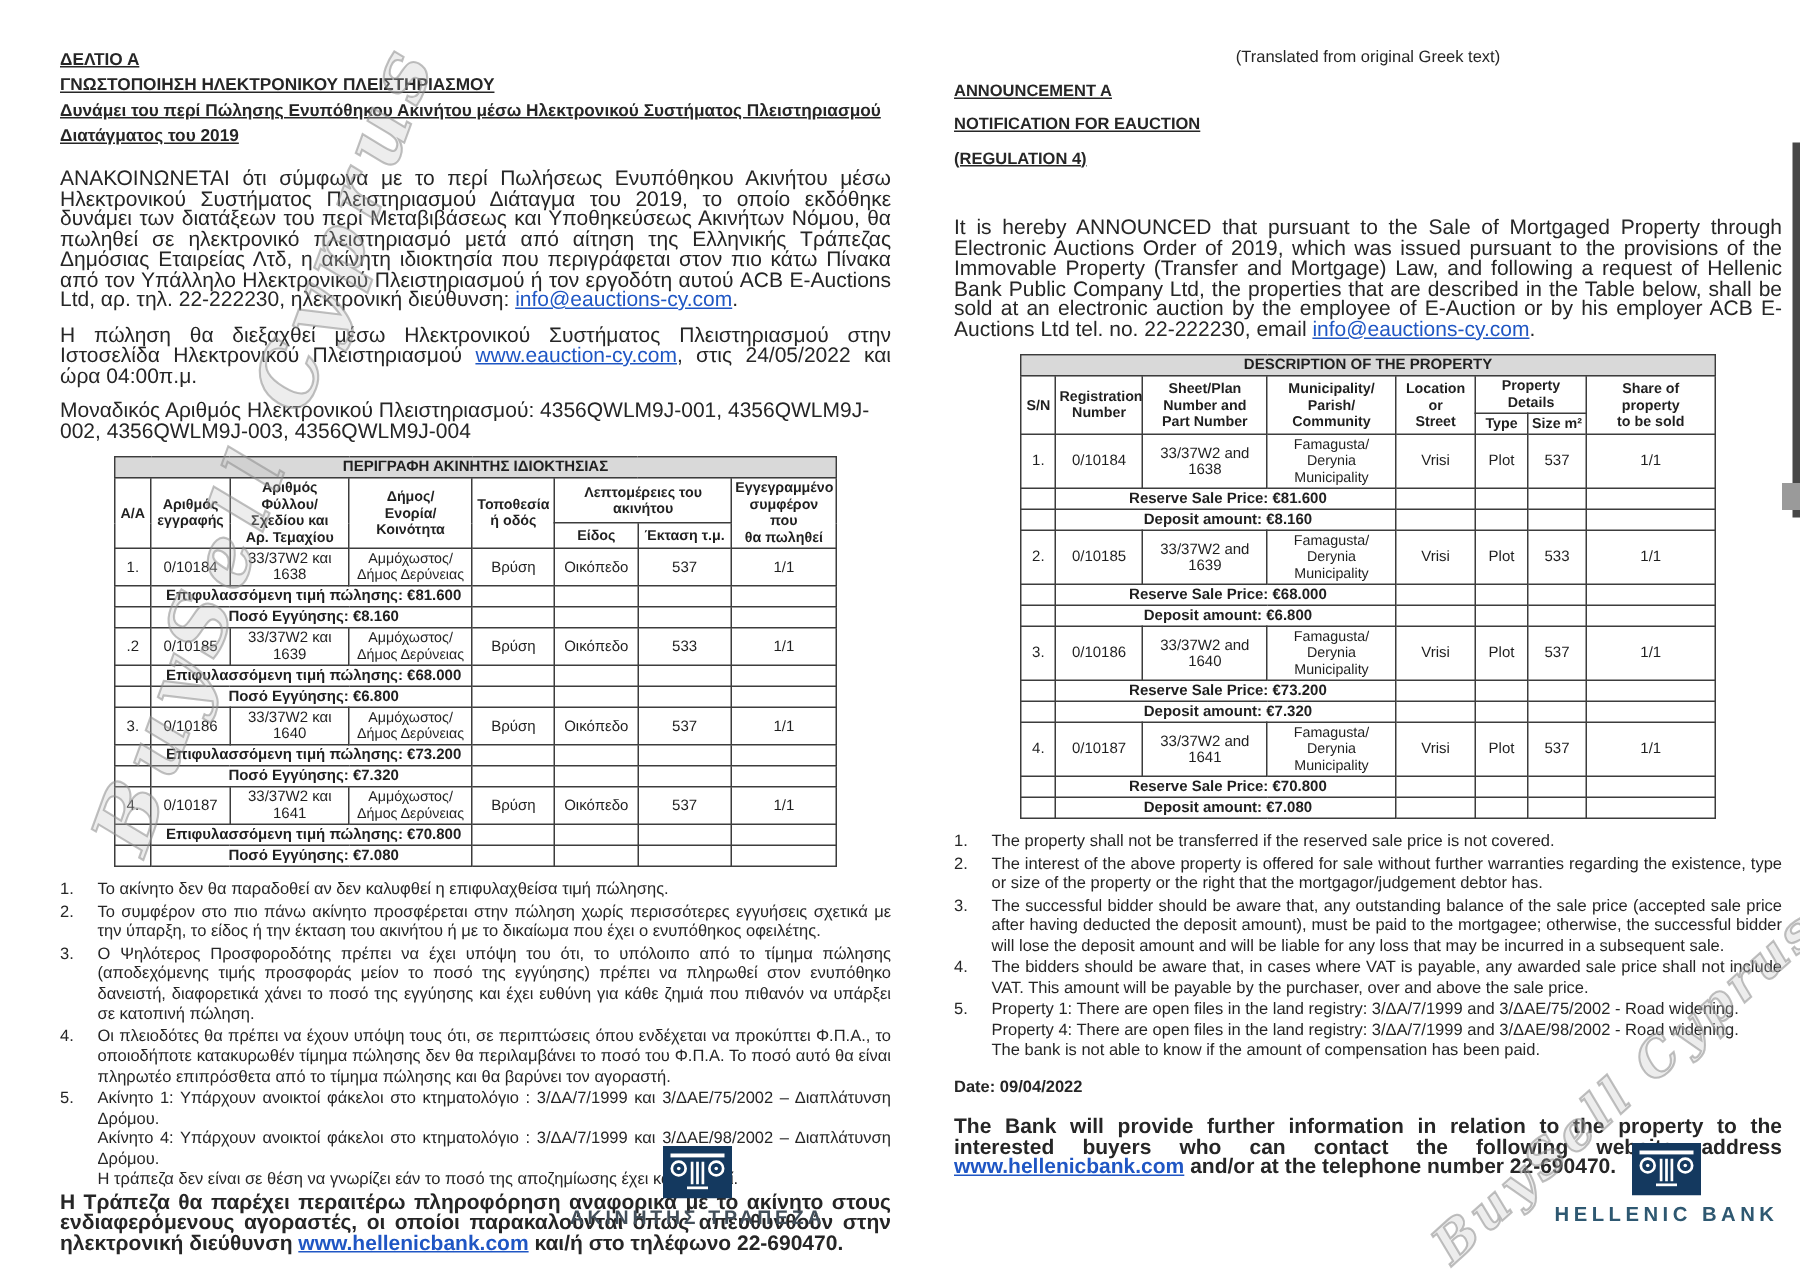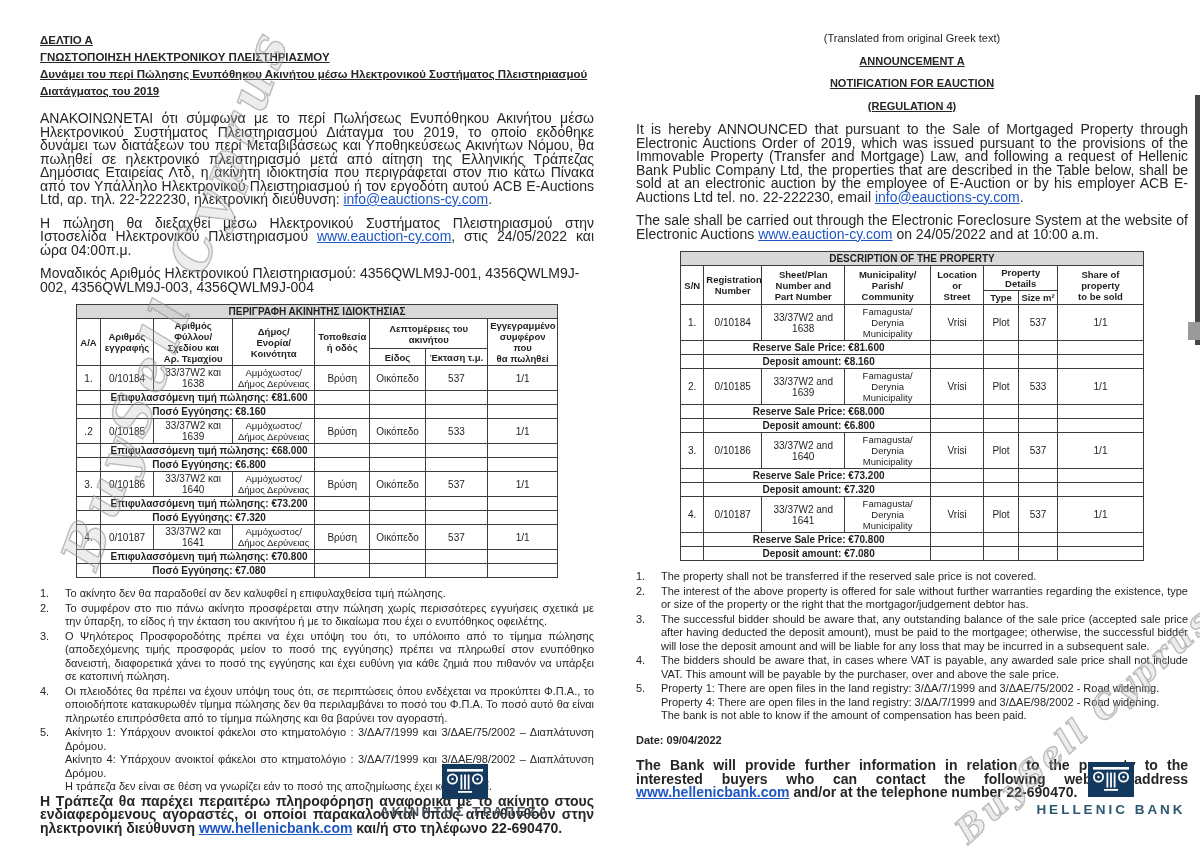--- a/index.html
+++ b/index.html
@@ -9,21 +9,21 @@
 
   .page { position:absolute; top:0; height:850px; overflow:hidden; }
   .page-left  { left:0;   width:608px; padding:32px 14px 0 40px; }
   .page-right { left:608px; width:592px; padding:32px 12px 0 28px; }
 
   
   .title-block { margin-bottom:12px; }
   .title-line { font-weight:bold; font-size:11.5px; line-height:17px; }
   .title-line span { text-decoration:underline; }
   .en-note { text-align:center; font-size:11px; line-height:13.5px; margin-bottom:9px; }
-  .en-title { text-align:center; font-weight:bold; font-size:11px; line-height:13.5px; margin-bottom:9px; }
+  .en-title { text-align:left; font-weight:bold; font-size:11px; line-height:13.5px; margin-bottom:9px; }
   .en-title span { text-decoration:underline; }
 
   
   .body { font-size:14px; line-height:13.5px; text-align:justify; margin-bottom:10px; }
   .single { text-align:left; }
   .lnk { color:#1f56c4; text-decoration:underline; cursor:pointer; }
   .bold { font-weight:bold; }
 
   
   .doc-table { border-collapse:collapse; font-size:10px; line-height:11px; margin:4px auto 9px; table-layout:fixed;padding-left:24px; }
@@ -284,25 +284,24 @@
       </svg>
       <div class="logo-text-gr">ΑΚΙΝΗΤΗΣ ΤΡΑΠΕΖΑ</div>
     </div>
   </div>
 
   <div class="page page-right">
 
     <div class="en-note">(Translated from original Greek text)</div>
     <div class="en-title"><span>ANNOUNCEMENT A</span></div>
     <div class="en-title"><span>NOTIFICATION FOR EAUCTION</span></div>
-    <div class="en-title" style="margin-bottom:10px;"><span>(REGULATION 4)</span></div>
+    <div class="en-title" style="margin-bottom:32px;"><span>(REGULATION 4)</span></div>
 
     <p class="body"><span>It is hereby ANNOUNCED that pursuant to the Sale of Mortgaged Property through Electronic Auctions Order of 2019, which was issued pursuant to the provisions of the Immovable Property (Transfer and Mortgage) Law, and following a request of Hellenic Bank Public Company Ltd, the properties that are described in the Table below, shall be sold at an electronic auction by the employee of E-Auction or by his employer ACB E-Auctions Ltd tel. no. 22-222230, email </span><span class="lnk">info@eauctions-cy.com</span><span>.</span></p>
 
-    <p class="body"><span>The sale shall be carried out through the Electronic Foreclosure System at the website of Electronic Auctions </span><span class="lnk">www.eauction-cy.com</span><span> on 24/05/2022 and at 10:00 a.m.</span></p>
 
 
     <table class="doc-table tbl-en">
       <colgroup>
         <col style="width:5%">
           <col style="width:12.5%">
           <col style="width:18%">
           <col style="width:18.5%">
         <col style="width:11.5%">
           <col style="width:7.5%">

